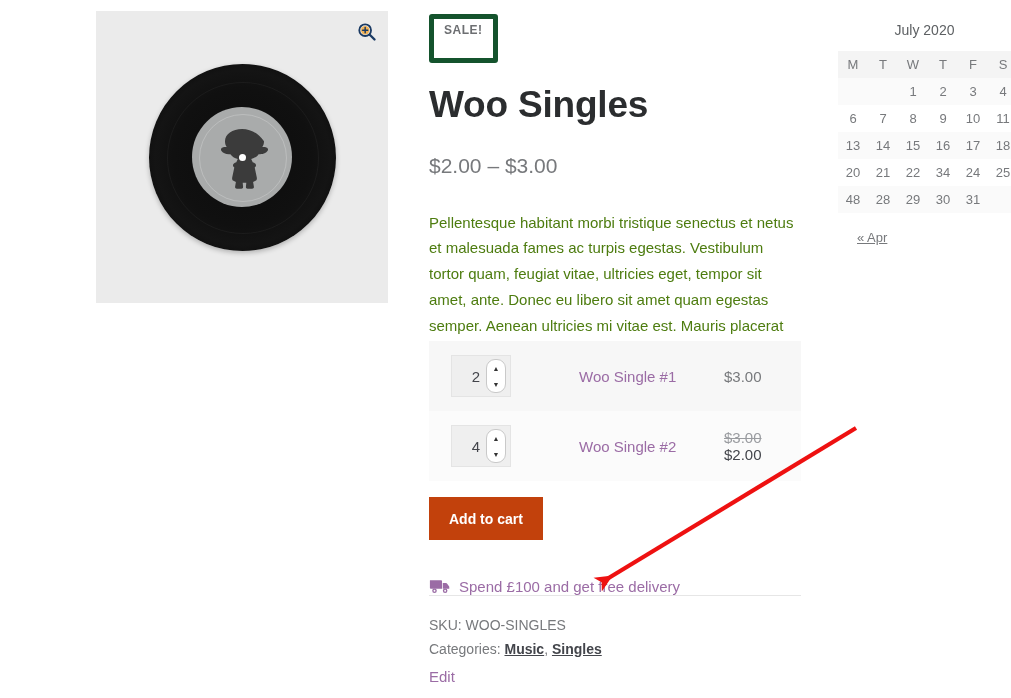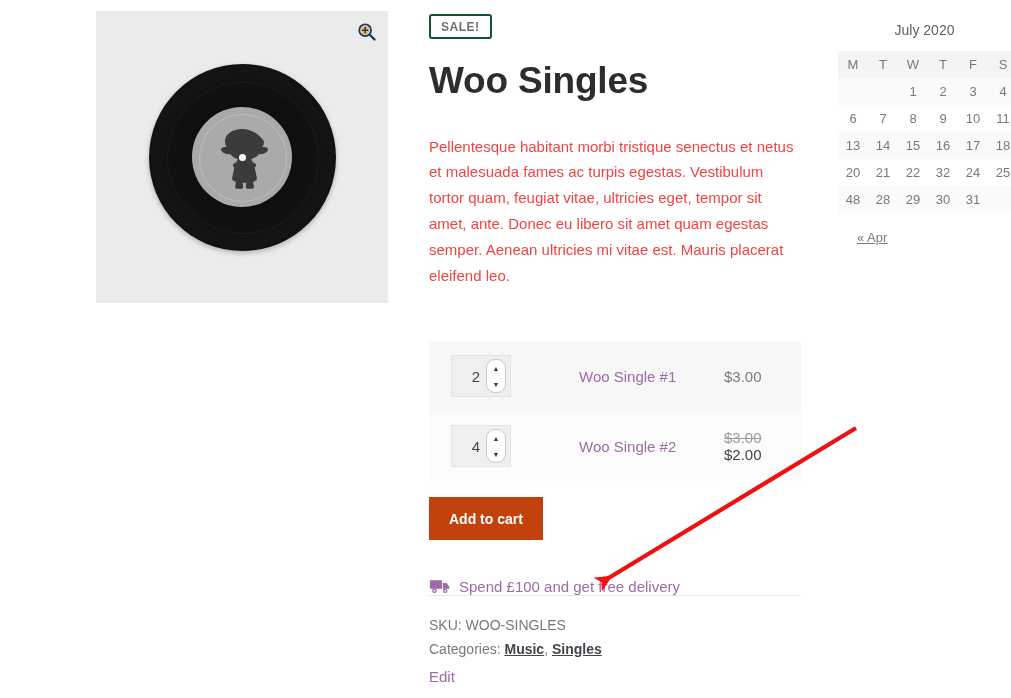--- a/index.html
+++ b/index.html
@@ -94,22 +94,22 @@
   
   .summary {
     position: absolute;
     left: 429px;
     top: 0;
     width: 372px;
   }
   .sale-badge {
     display: inline-block;
     margin-top: 14px;
-    padding: 5px 10px 4px;
-    border: 2px solid #14532d;
+    padding: 5px 10px 22px;
+    border: 5px solid #14532d;
     border-radius: 3px;
     font-size: 12px;
     font-weight: 700;
     letter-spacing: 0.5px;
     color: #6d6f72;
     line-height: 1;
   }
   .product-title {
     margin: 22px 0 0;
     font-size: 37px;
@@ -121,21 +121,21 @@
   .price-range {
     margin: 28px 0 0;
     font-size: 21px;
     color: #77797c;
     font-weight: 400;
   }
   .description {
     margin: 32px 0 0;
     font-size: 15px;
     line-height: 1.72;
-    color: #ef4444;
+    color: #4d7c0f;
     width: 370px;
   }
 
   
   .grouped-table {
     position: absolute;
     left: 0;
     top: 341px;
     width: 372px;
     border-collapse: collapse;
@@ -340,20 +340,21 @@
     <path d="M15 15l5.2 5.2" stroke="#1a3a63" stroke-width="2.6" stroke-linecap="round"></path>
   </svg>
 </div>
 
 <div class="summary">
 
   <span class="sale-badge">SALE!</span>
 
   <h1 class="product-title">Woo Singles</h1>
 
+  <p class="price-range">$2.00 – $3.00</p>
 
   <p class="description">Pellentesque habitant morbi tristique senectus et netus et malesuada fames ac turpis egestas. Vestibulum tortor quam, feugiat vitae, ultricies eget, tempor sit amet, ante. Donec eu libero sit amet quam egestas semper. Aenean ultricies mi vitae est. Mauris placerat eleifend leo.</p>
 
   <table class="grouped-table">
     <tbody>
 
       <tr class="row-even">
         <td class="qty-cell">
           <span class="qty-box">
             <span class="qty-value">2</span>
@@ -456,21 +457,21 @@
         <td>14</td>
         <td>15</td>
         <td>16</td>
         <td>17</td>
         <td>18</td>
       </tr>
       <tr>
         <td>20</td>
         <td>21</td>
         <td>22</td>
-        <td>32</td>
+        <td>34</td>
         <td>24</td>
         <td>25</td>
       </tr>
       <tr>
         <td>48</td>
         <td>28</td>
         <td>29</td>
         <td>30</td>
         <td>31</td>
         <td></td>

